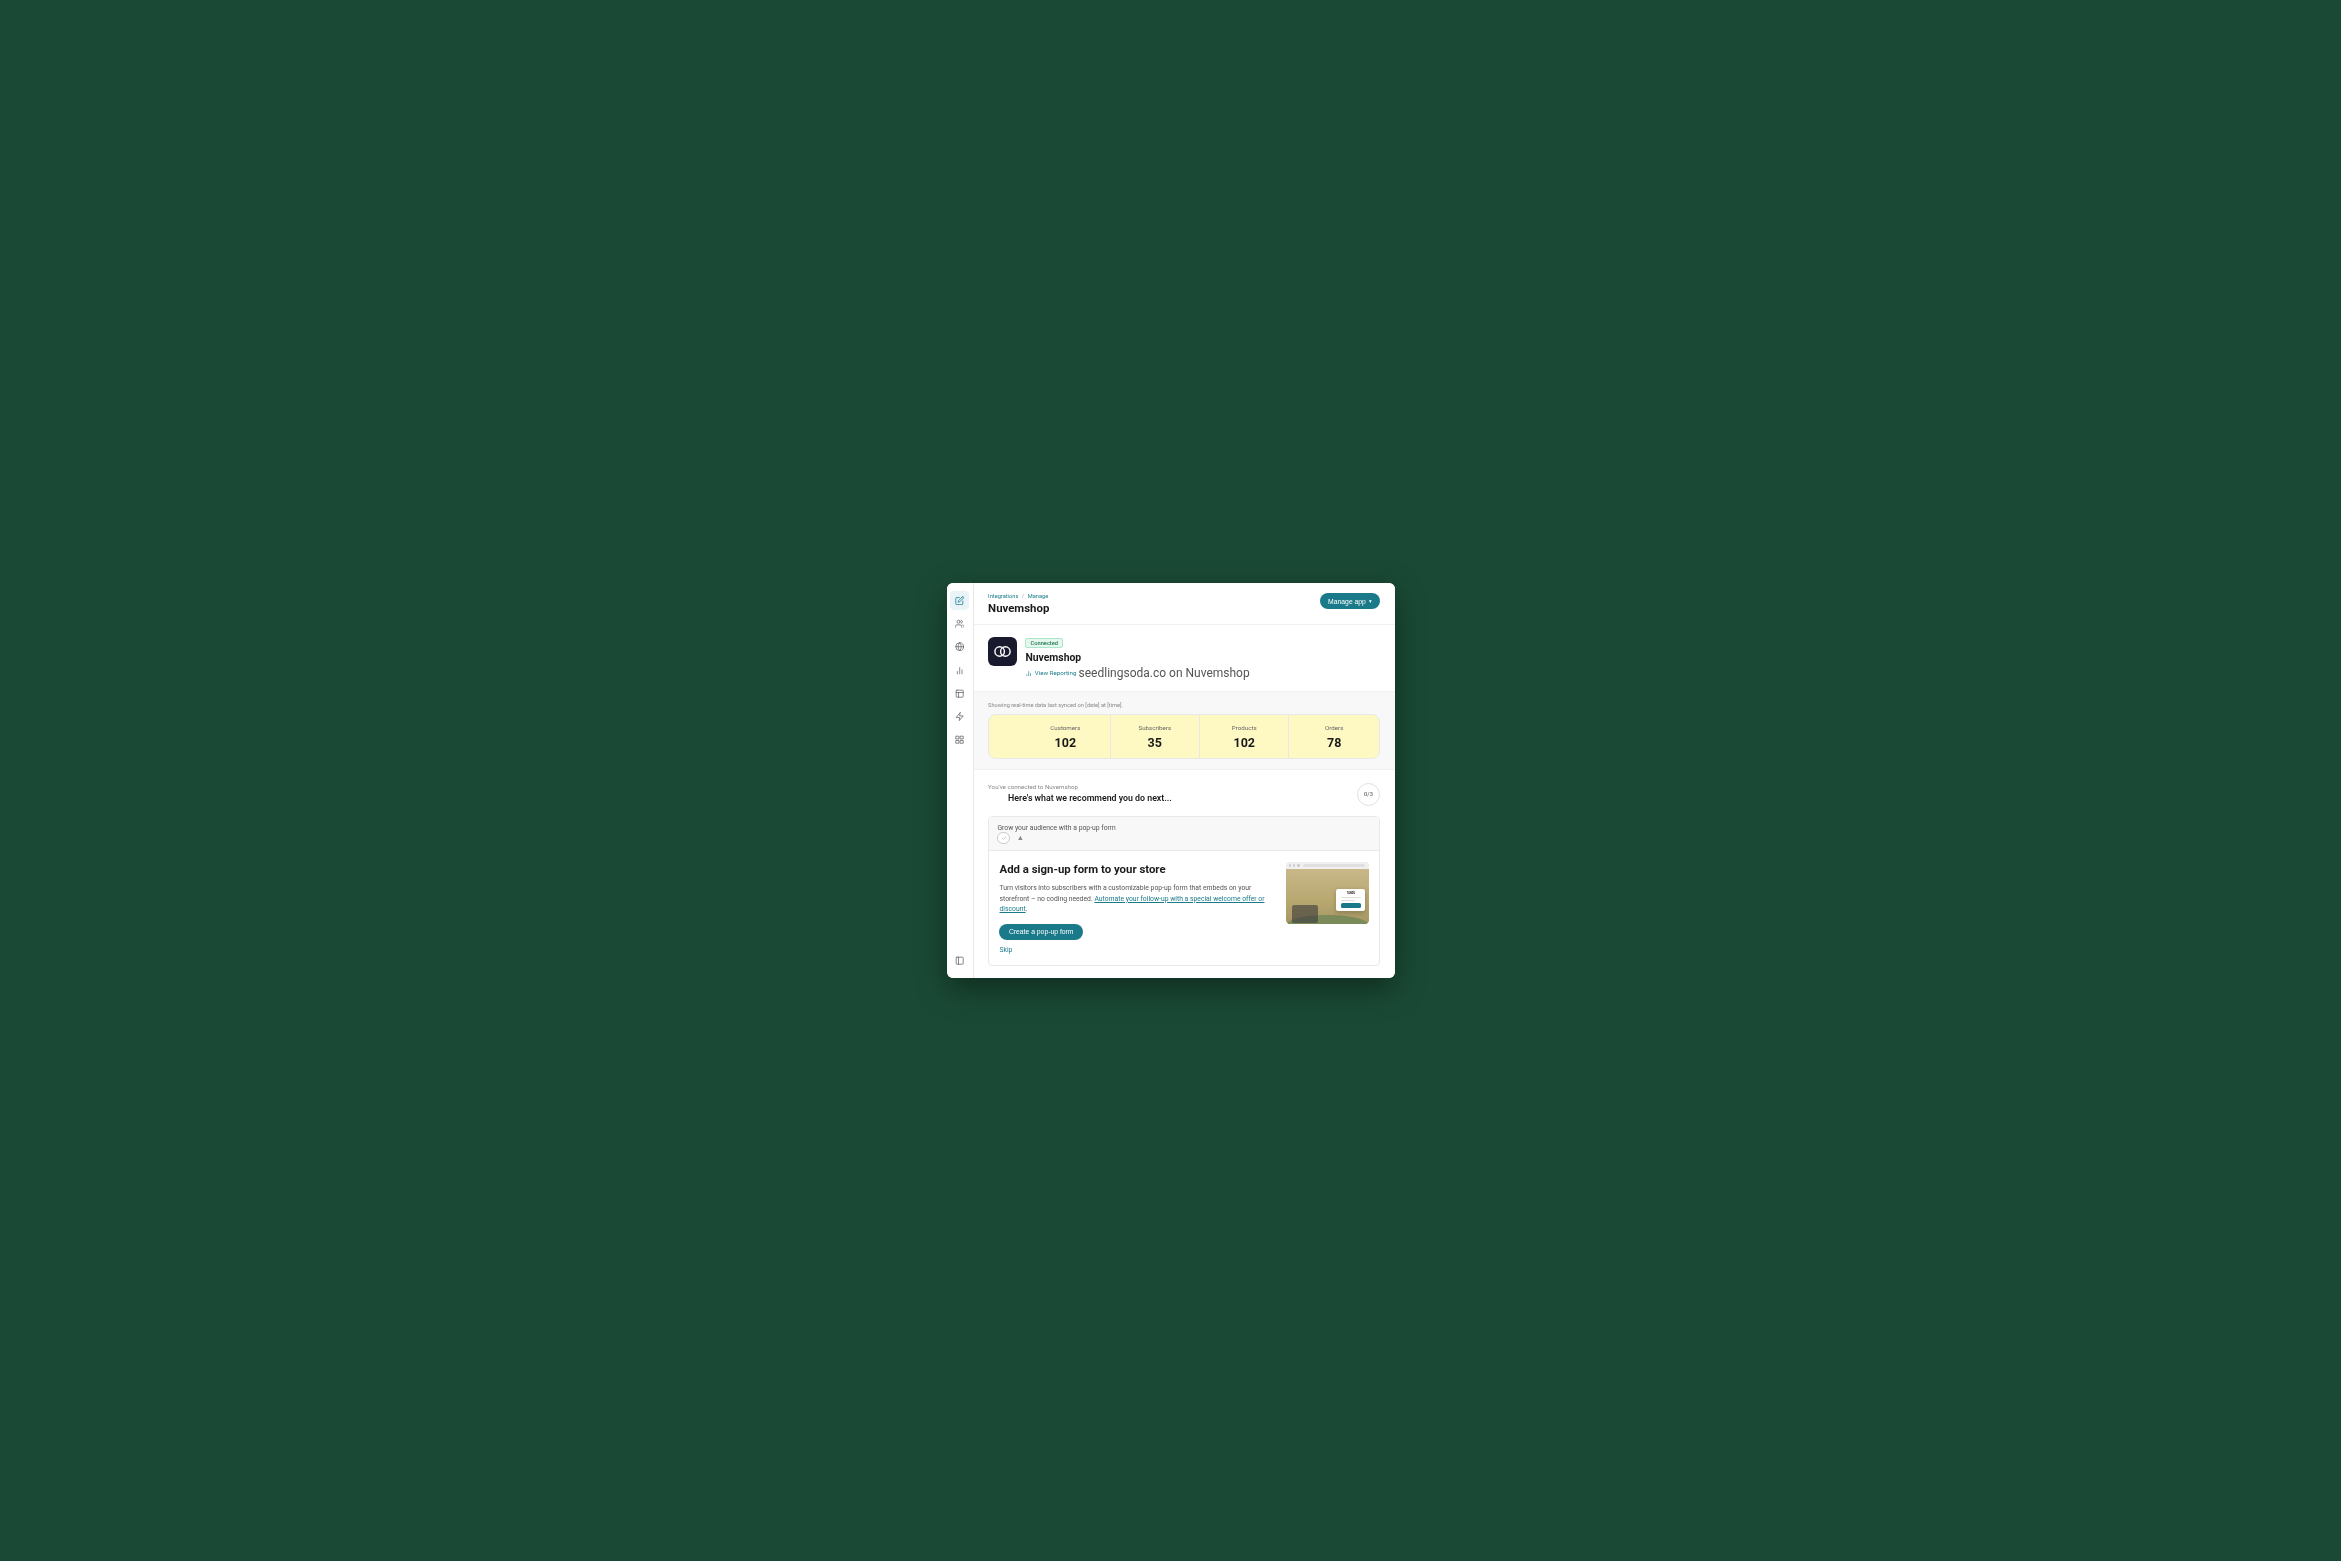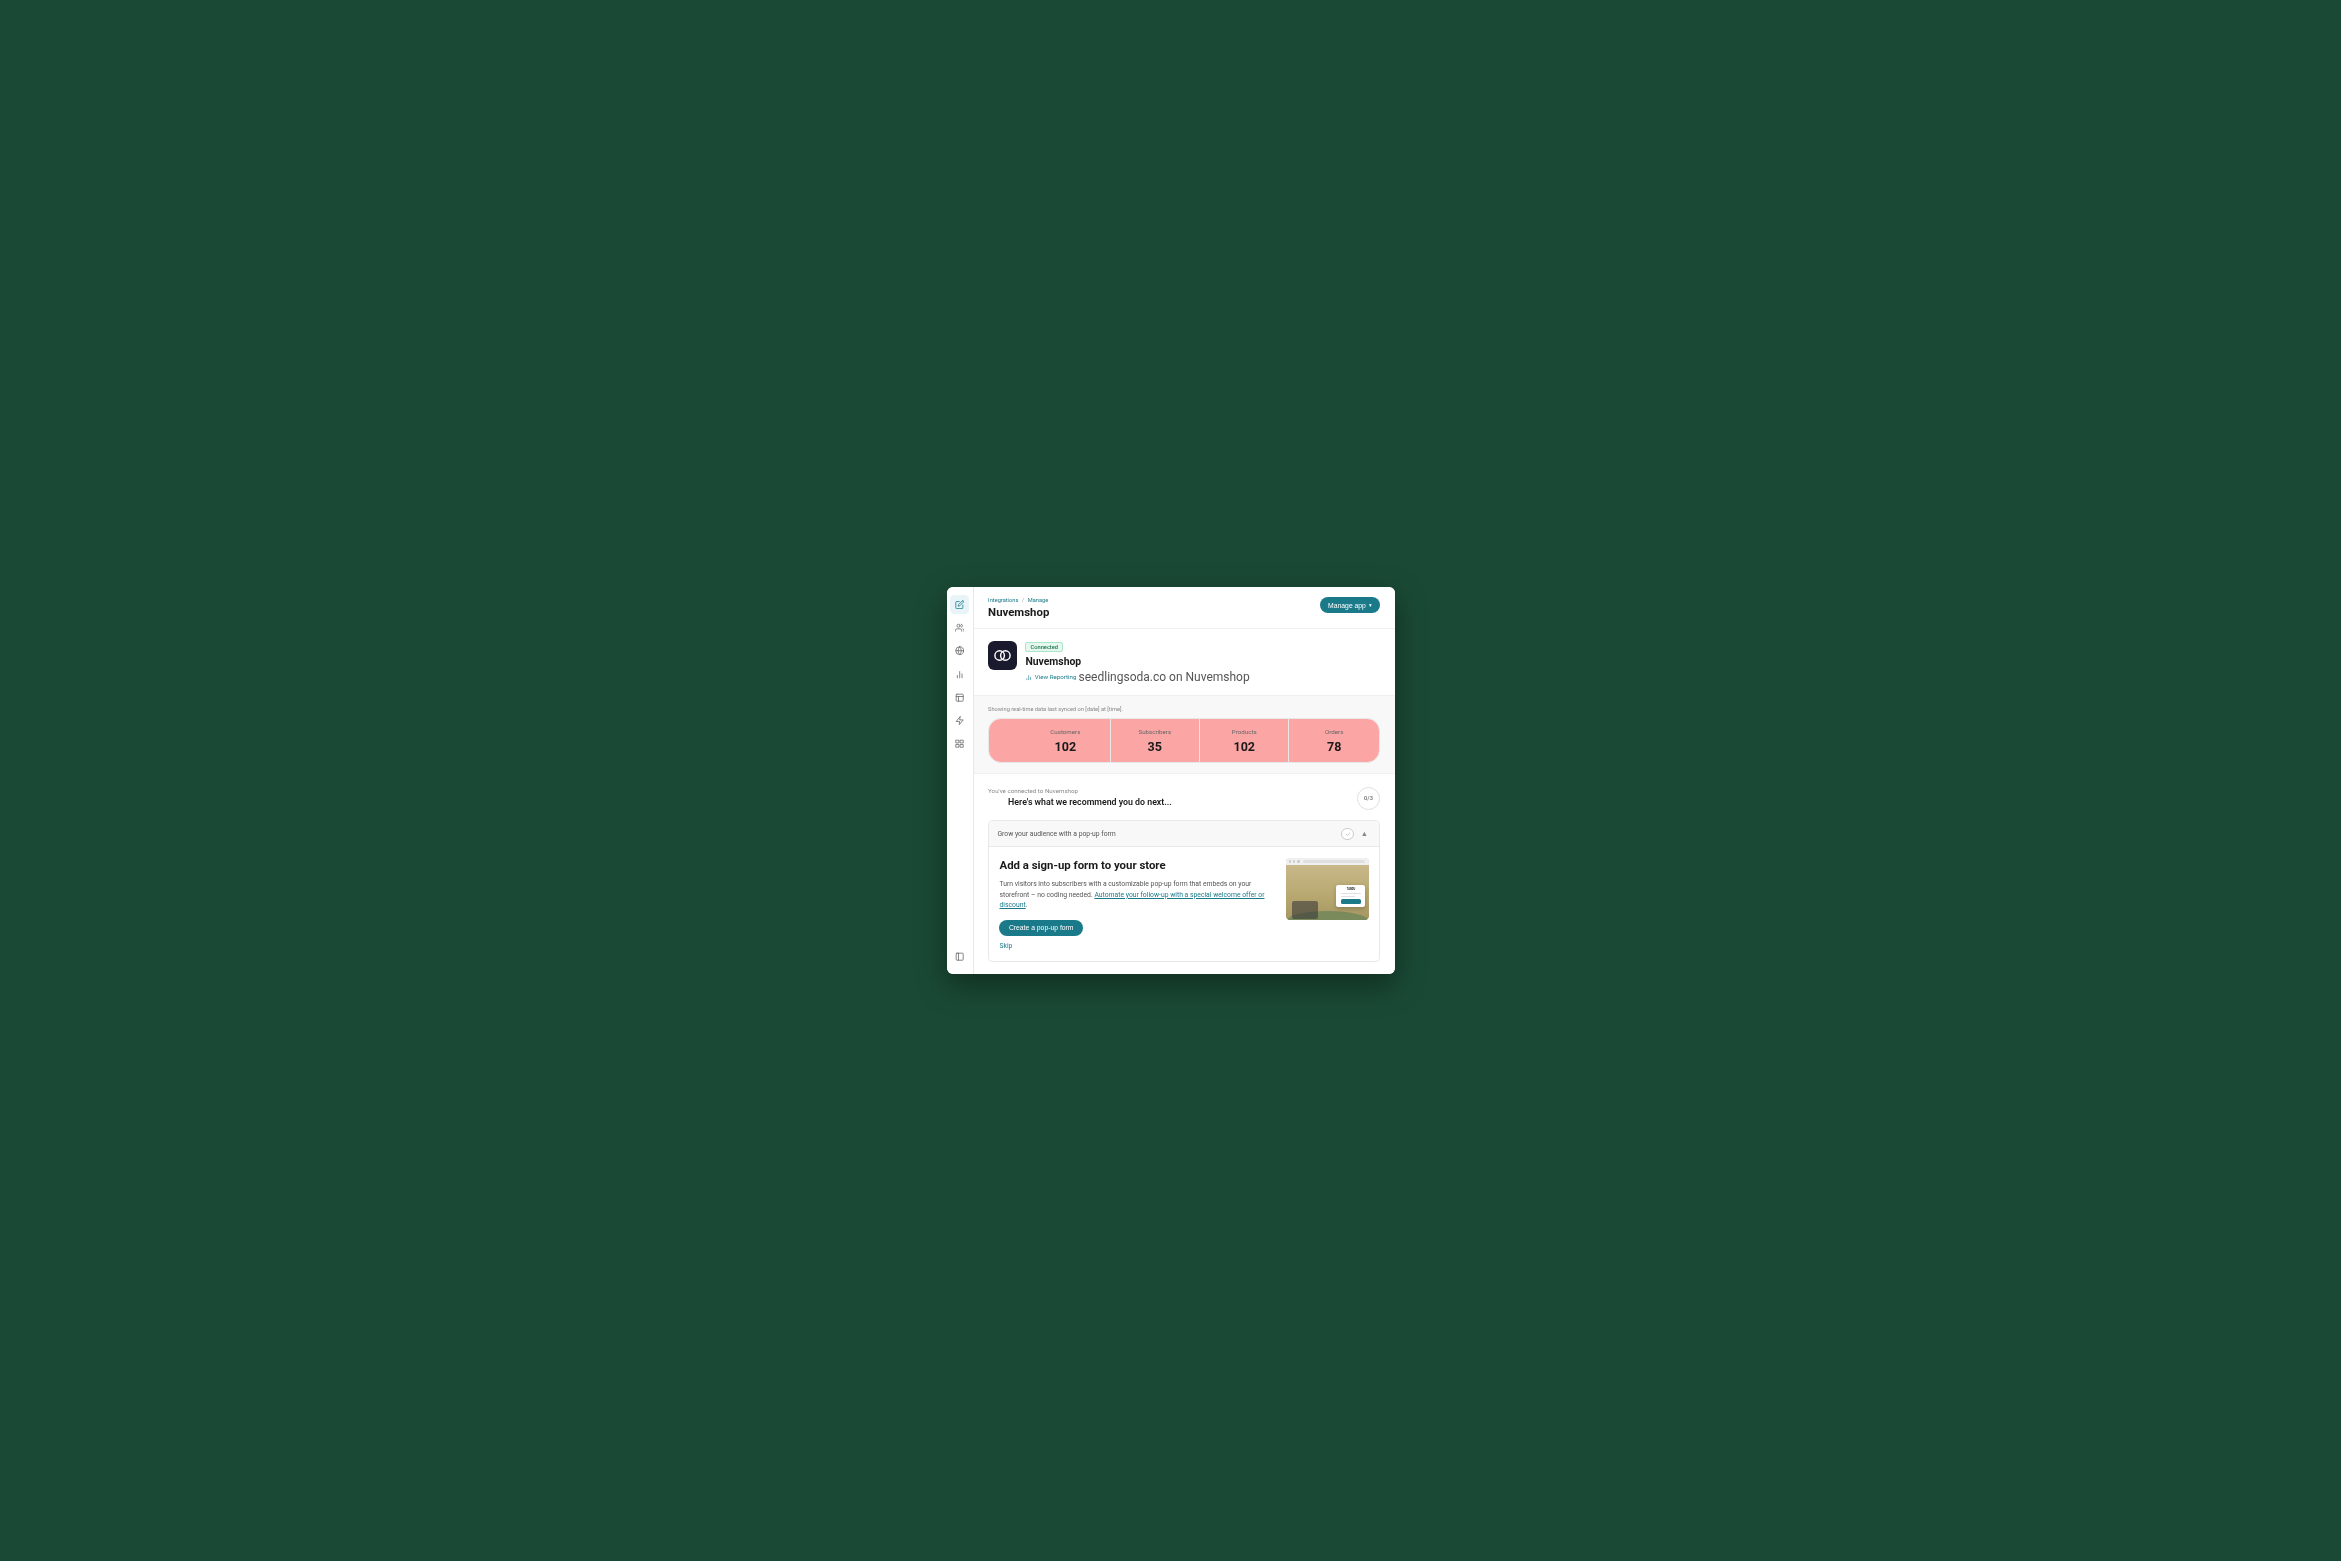--- a/index.html
+++ b/index.html
@@ -163,23 +163,23 @@
       background: #f8f8f8;
       padding: 10.4px 14.6px;
       border-bottom: 0.5px solid #f0f0f0;
     }
     .stats-sync-text {
       font-size: 5.7px;
       color: #888;
       margin-bottom: 6.2px;
     }
     .stats-grid {
-      background: #fca5a5;
+      background: #fef9c3;
       border: 0.5px solid #e8e8e8;
-      border-radius: 13px;
+      border-radius: 8px;
       display: grid;
       grid-template-columns: repeat(4, 1fr);
       padding-left: 32px;
     }
     .stat-item {
       padding: 8.3px 10.4px;
       text-align: center;
       border-right: 0.5px solid #e8e8e8;
     }
     .stat-item:last-child {
@@ -231,25 +231,26 @@
       background: #fff;
     }
     
     .rec-card {
       border: 0.5px solid #e8e8e8;
       border-radius: 4.2px;
       overflow: hidden;
     }
     .rec-card-header {
       display: flex;
-      align-items: center;
+      align-items: flex-start;
       justify-content: space-between;
       padding: 6.2px 8.3px;
       background: #f8f8f8;
       border-bottom: 0.5px solid #e8e8e8;
+      flex-direction: column;
     }
     .rec-card-header-title {
       font-size: 6.8px;
       color: #555;
     }
     .rec-card-actions {
       display: flex;
       align-items: center;
       gap: 4.2px;
     }

